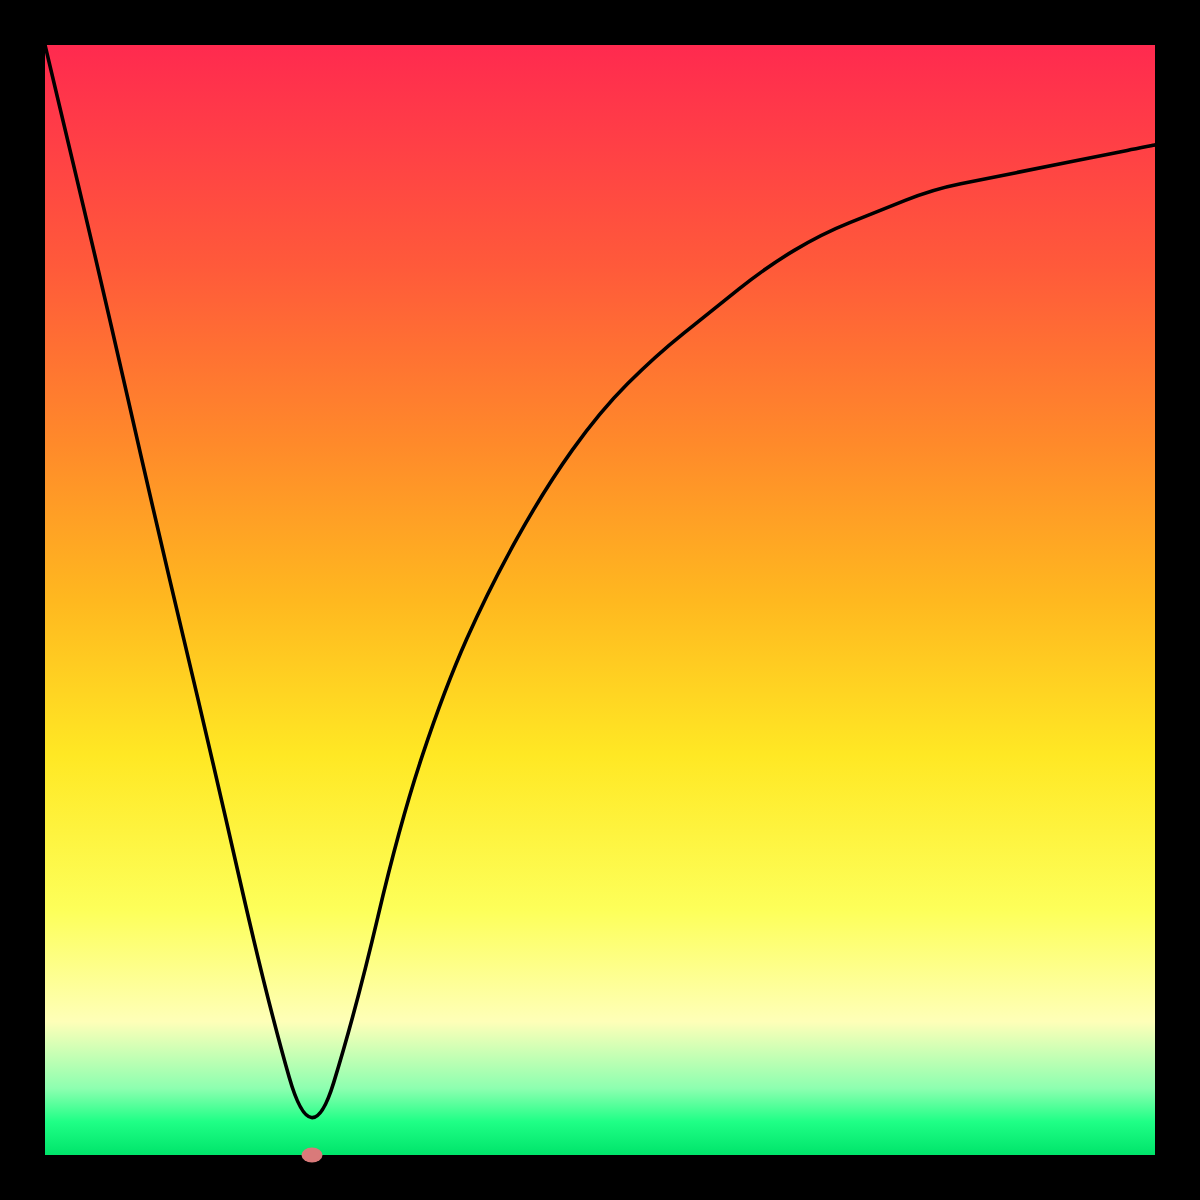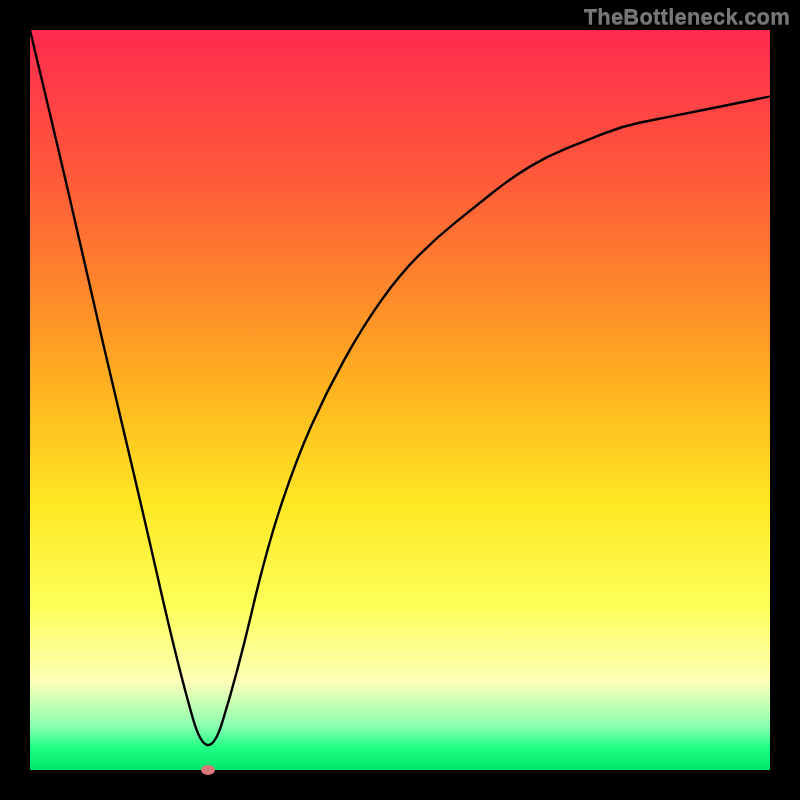--- a/index.html
+++ b/index.html
@@ -68,14 +68,13 @@
 
 <div class="frame">
 
   <div class="plot-area">
     <svg class="plot-svg" viewBox="0 0 740 740" preserveAspectRatio="none">
       <path id="curve-path" d="M 0.00 0.00 Q 0.00 0.00 18.50 77.70 Q 37.00 155.40 55.50 236.80 Q 74.00 318.20 92.50 395.90 Q 111.00 473.60 129.50 555.00 Q 148.00 636.40 162.80 688.20 Q 177.60 740.00 192.40 691.90 Q 207.20 643.80 222.00 580.90 Q 236.80 518.00 251.60 473.60 Q 266.40 429.20 281.20 395.90 Q 296.00 362.60 314.50 329.30 Q 333.00 296.00 351.50 270.10 Q 370.00 244.20 388.50 225.70 Q 407.00 207.20 425.50 192.40 Q 444.00 177.60 462.50 162.80 Q 481.00 148.00 499.50 136.90 Q 518.00 125.80 536.50 118.40 Q 555.00 111.00 573.50 103.60 Q 592.00 96.20 610.50 92.50 Q 629.00 88.80 647.50 85.10 Q 666.00 81.40 684.50 77.70 Q 703.00 74.00 721.50 70.30 T 740.00 66.60" fill="none" stroke="#000" stroke-width="2.4" stroke-linejoin="round" stroke-linecap="round"></path>
     </svg>
     <div id="marker" class="marker" style="left: 177.6px; top: 740px; background: rgb(217, 122, 122);"></div>
   </div>
 
-  <div class="watermark">TheBottleneck.com</div>
 </div>
 
 </body></html>

